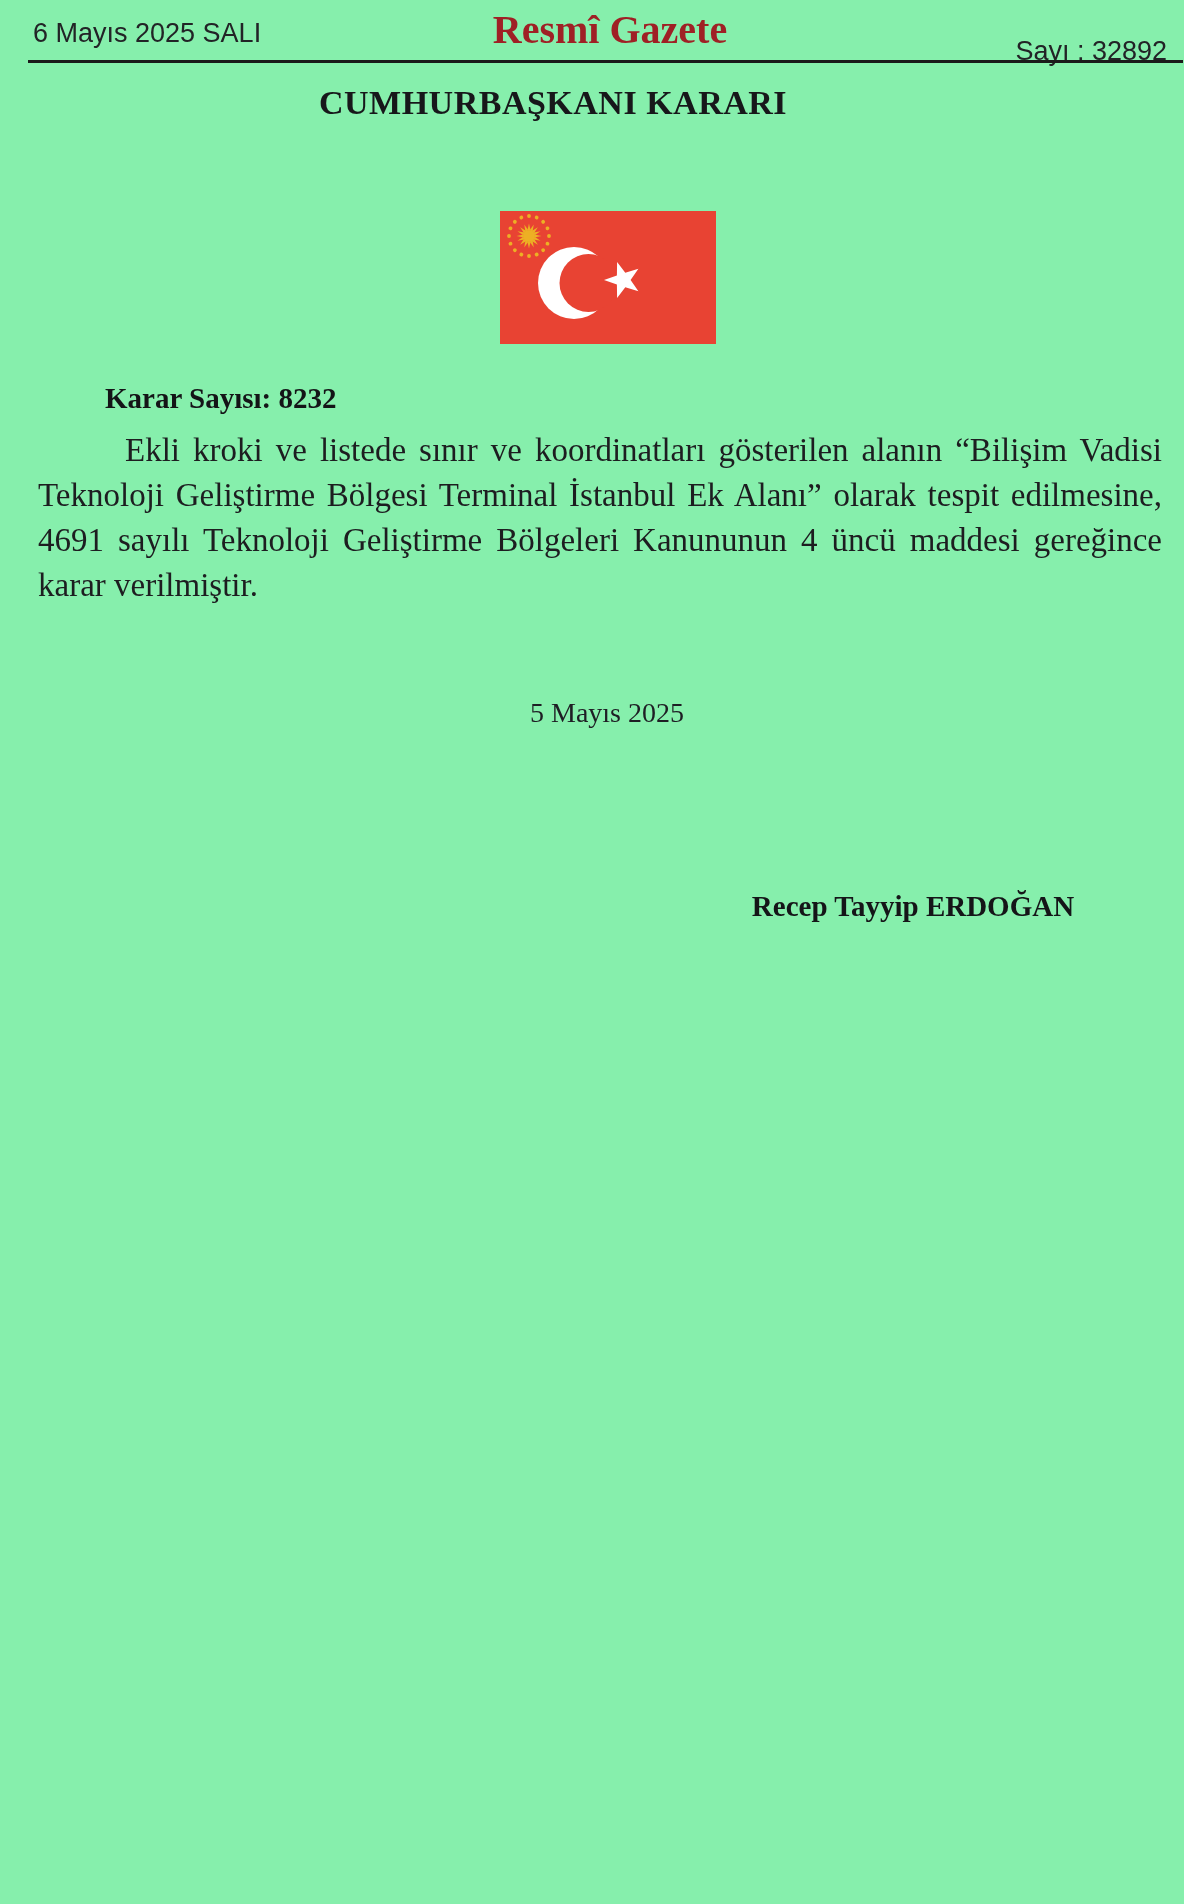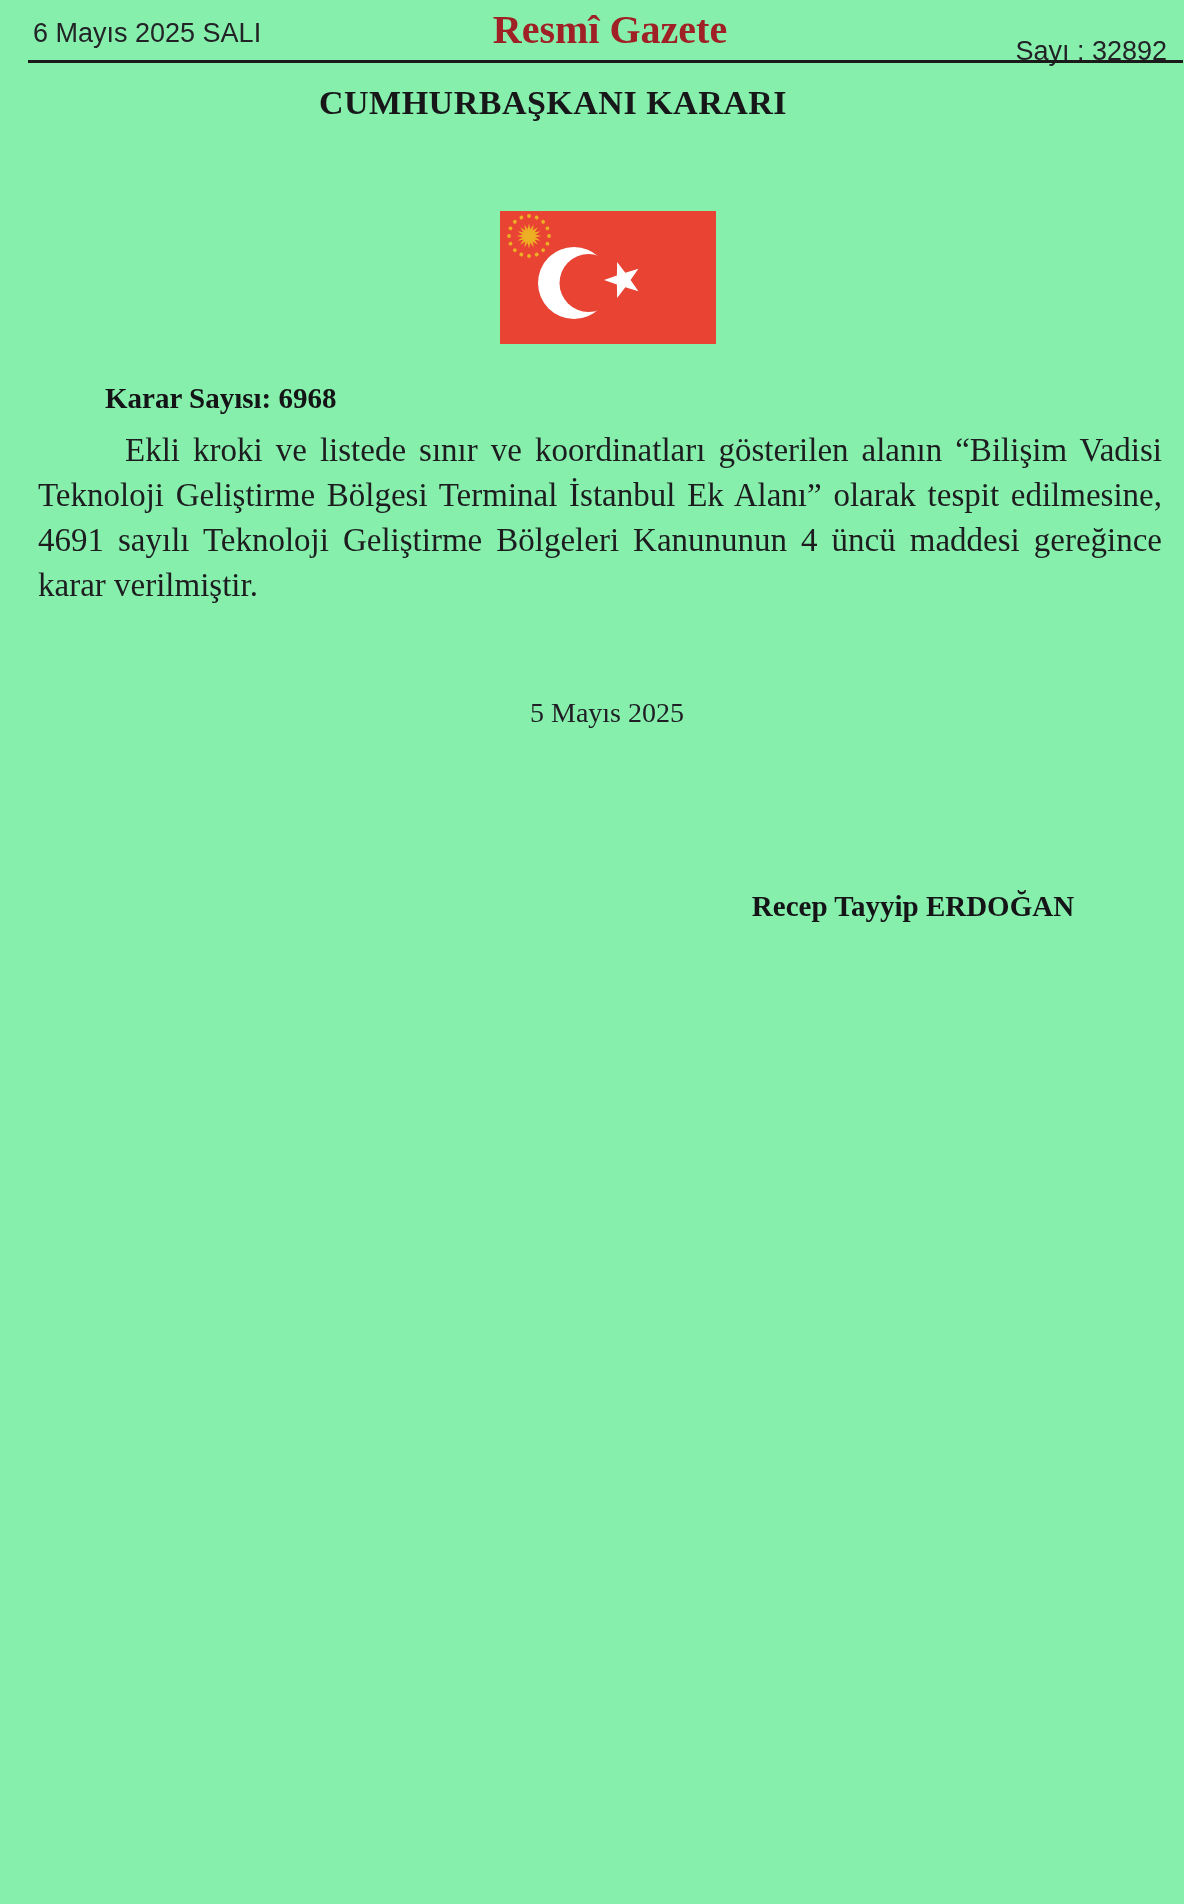--- a/index.html
+++ b/index.html
@@ -188,21 +188,21 @@
           <circle cx="49" cy="25" r="1.9" transform="rotate(247.5 29 25)"></circle>
           <circle cx="49" cy="25" r="1.9" transform="rotate(270 29 25)"></circle>
           <circle cx="49" cy="25" r="1.9" transform="rotate(292.5 29 25)"></circle>
           <circle cx="49" cy="25" r="1.9" transform="rotate(315 29 25)"></circle>
           <circle cx="49" cy="25" r="1.9" transform="rotate(337.5 29 25)"></circle>
         </g>
       </g>
     </svg>
   </div>
 
-  <div class="decision-no">Karar Sayısı: 6968</div>
+  <div class="decision-no">Karar Sayısı: 8232</div>
 
   <div class="body-par">Ekli kroki ve listede sınır ve koordinatları gösterilen alanın “Bilişim Vadisi Teknoloji Geliştirme Bölgesi Terminal İstanbul Ek Alanı” olarak tespit edilmesine, 4691 sayılı Teknoloji Geliştirme Bölgeleri Kanununun 4 üncü maddesi gereğince karar verilmiştir.</div>
 
   <div class="doc-date">5 Mayıs 2025</div>
 
   <div class="signature">
     <div class="signature-name">Recep Tayyip ERDOĞAN</div>
   </div>
 
 </div>

